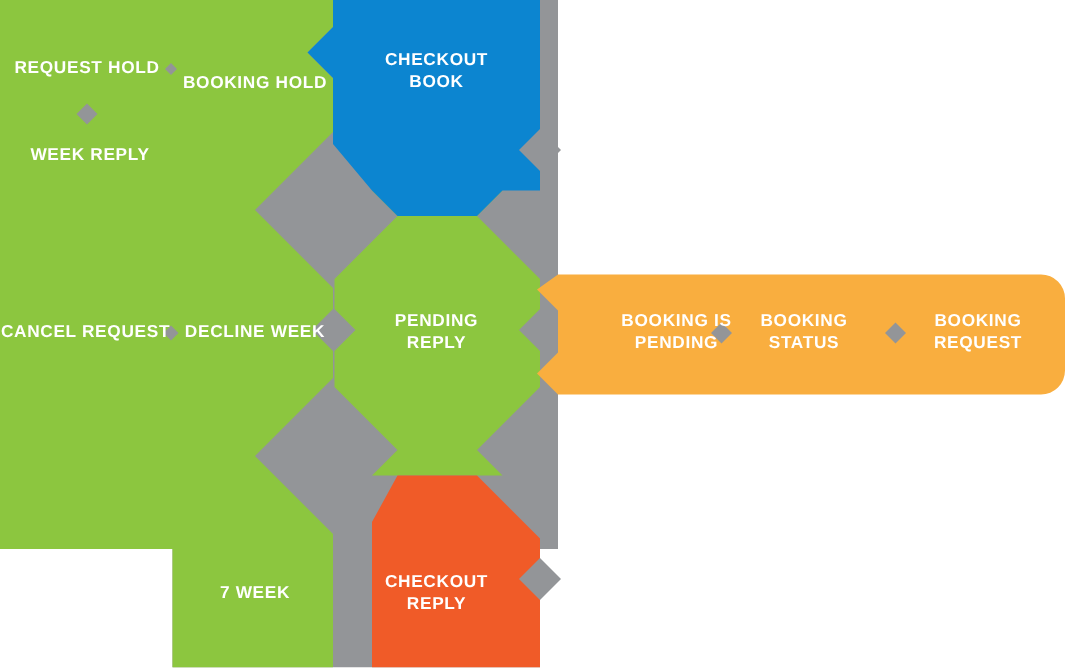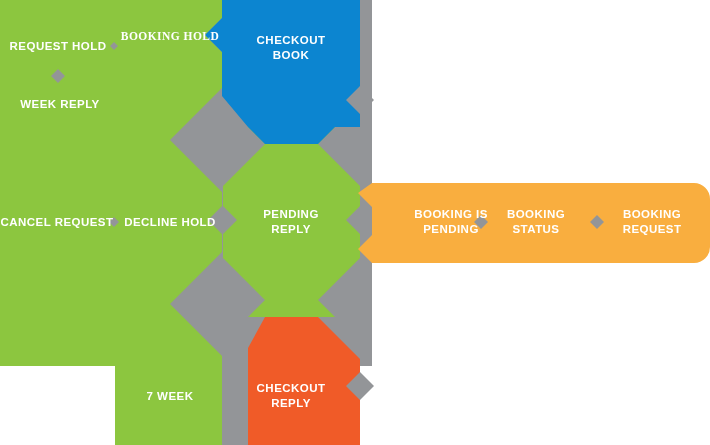--- a/index.html
+++ b/index.html
@@ -118,30 +118,30 @@
       <path fill="#939598" d="M114,42 L118,46 L114,50 L110,46 Z"></path>
       <path fill="#939598" d="M58,69 L65,76 L58,83 L51,76 Z"></path>
       <path fill="#939598" d="M114,217 L119,222 L114,227 L109,222 Z"></path>
       <path fill="#939598" d="M481,215 L488,222 L481,229 L474,222 Z"></path>
       <path fill="#939598" d="M597,215 L604,222 L597,229 L590,222 Z"></path>
     </g>
   </svg>
 
   <div class="lbl one" style="left:58px;top:46px;">REQUEST HOLD</div>
 
-  <div class="lbl one" style="left:170px;top:36px;font-family:Liberation Serif, serif;">BOOKING HOLD</div>
+  <div class="lbl one" style="left:170px;top:56px;">BOOKING HOLD</div>
 
   <div class="lbl" style="left:291px;top:48px;">CHECKOUT
 BOOK</div>
 
   <div class="lbl one" style="left:60px;top:104px;">WEEK REPLY</div>
 
   <div class="lbl one" style="left:57px;top:222px;">CANCEL REQUEST</div>
 
-  <div class="lbl one" style="left:170px;top:222px;">DECLINE HOLD</div>
+  <div class="lbl one" style="left:170px;top:222px;">DECLINE WEEK</div>
 
   <div class="lbl" style="left:291px;top:222px;">PENDING
 REPLY</div>
 
   <div class="lbl" style="left:420px;top:222px;margin-left:31px;">BOOKING IS
 PENDING</div>
 
   <div class="lbl" style="left:536px;top:222px;">BOOKING
 STATUS</div>
 

